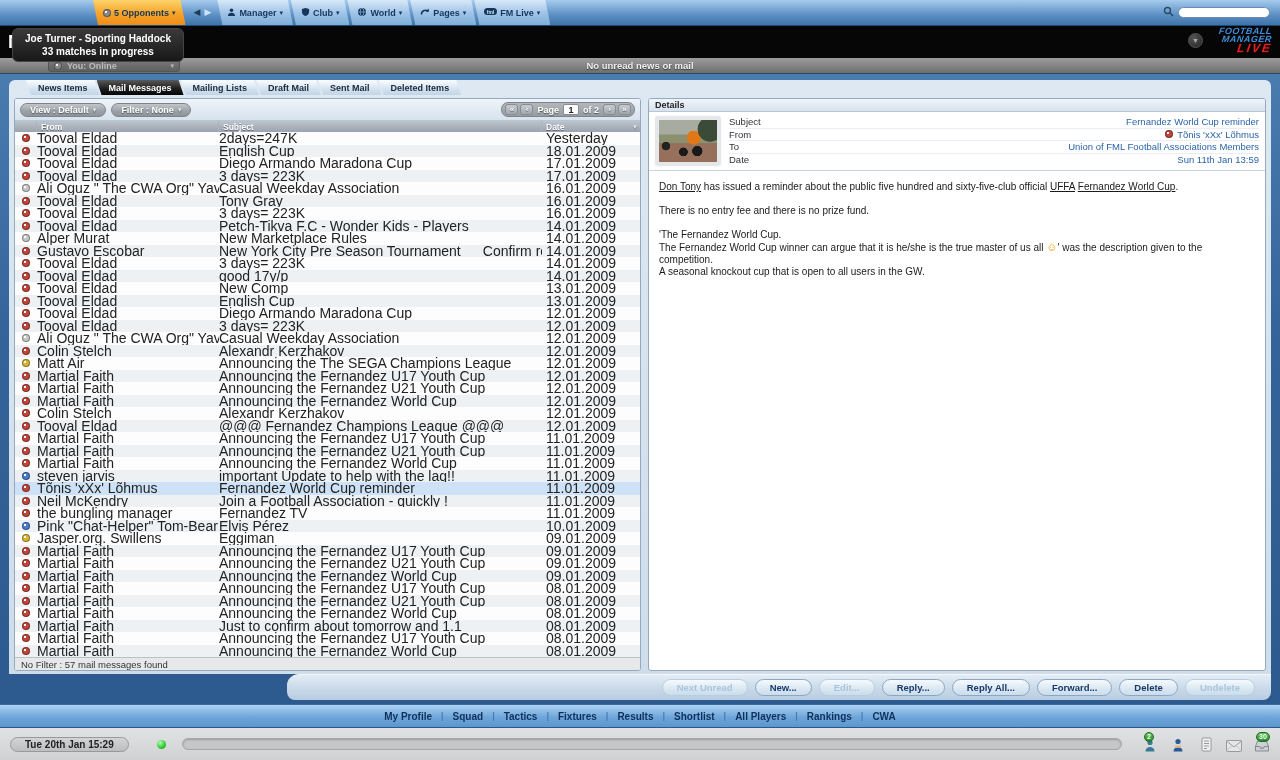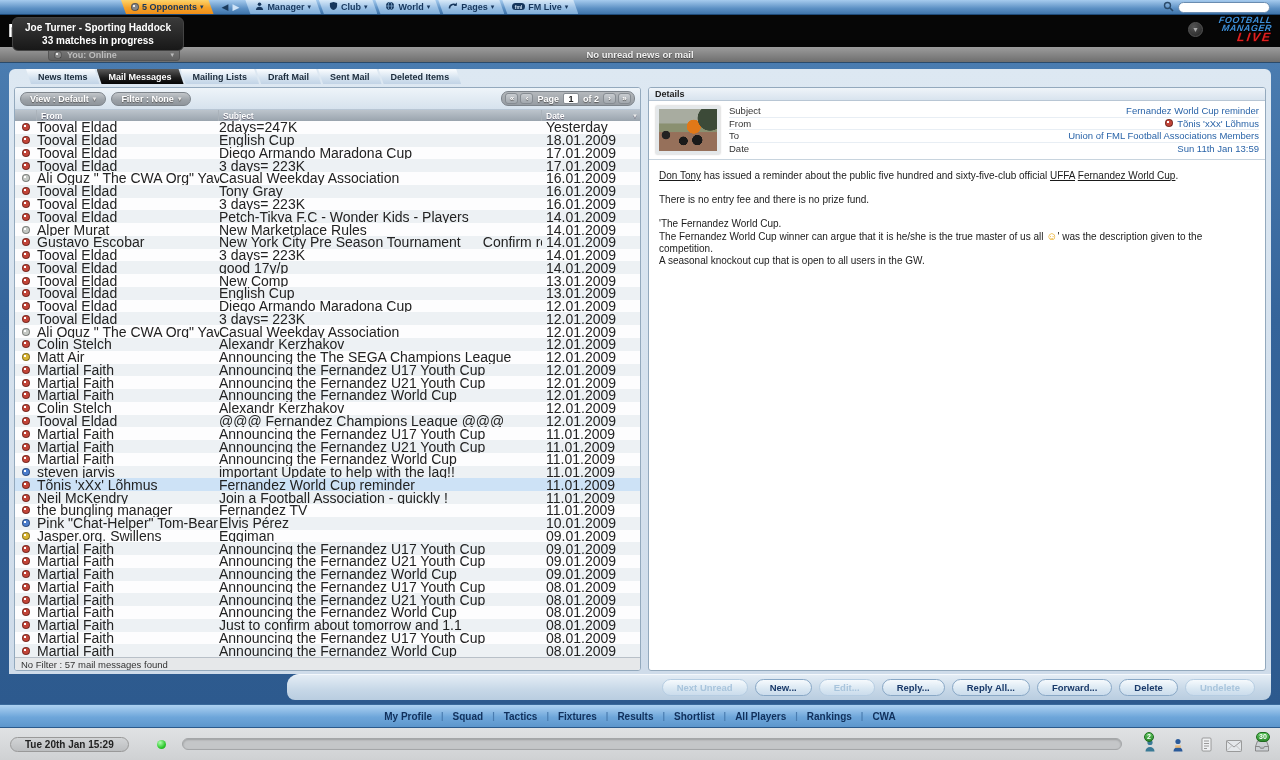--- a/index.html
+++ b/index.html
@@ -1,21 +1,21 @@
 <!DOCTYPE html>
 <html><head>
 <meta charset="utf-8">
 <style>
   * { margin:0; padding:0; box-sizing:border-box; }
   html,body { width:1280px; height:760px; overflow:hidden; }
   body { font-family:"Liberation Sans","DejaVu Sans",sans-serif; background:#35649a; }
   .app { width:1280px; height:760px; display:flex; flex-direction:column; }
 
   
-  .menu-bar { height:15px; background:linear-gradient(#a6cbee,#5c90c4 60%,#3f74aa); border-bottom:1px solid #1e4a78; display:flex; align-items:stretch; font-size:9px; font-weight:bold; color:#16365c; position:relative;padding-left:28px; }
+  .menu-bar { height:26px; background:linear-gradient(#a6cbee,#5c90c4 60%,#3f74aa); border-bottom:1px solid #1e4a78; display:flex; align-items:stretch; font-size:9px; font-weight:bold; color:#16365c; position:relative; }
   .menu-left-pad { width:95px; }
   .mtab { display:flex; align-items:center; gap:3px; padding:0 10px; clip-path:polygon(0 0, calc(100% - 5px) 0, 100% 100%, 5px 100%); background:linear-gradient(#d8e9f8,#9dc2e6 55%,#7fadd8); margin-left:-2px; cursor:pointer; }
   .mtab.orange { background:linear-gradient(#fdd36a,#f5a32a 55%,#ef8d18); }
   .caret { font-size:7px; color:#16365c; }
   .navarrows { display:flex; align-items:center; gap:4px; padding:0 8px; }
   .arrow { font-size:9px; line-height:1; }
   .arrow.back { color:#1a3a5c; } .arrow.fwd { color:#cfe4f8; }
   .menu-spacer { flex:1; }
   .search-wrap { display:flex; align-items:center; gap:4px; padding-right:10px; }
   .search-input { width:92px; height:11px; border:1px solid #6a8cb0; border-radius:6px; background:#fff; font-size:9px; padding:0 4px; }

